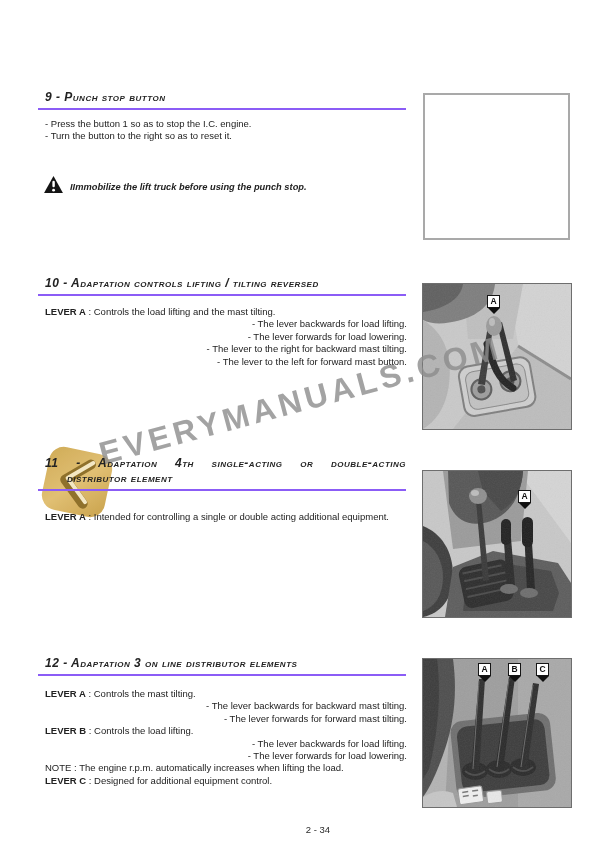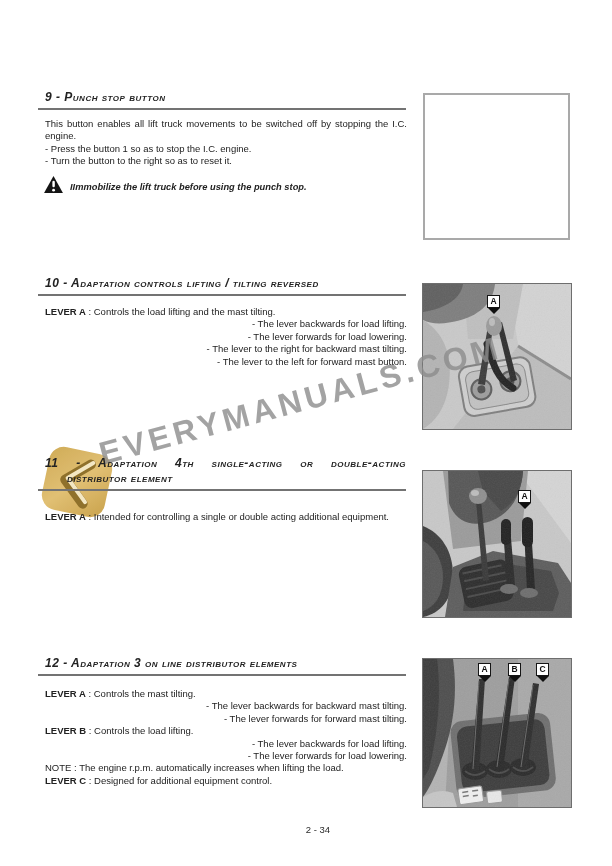--- a/index.html
+++ b/index.html
@@ -4,21 +4,21 @@
 <style>
   html,body{margin:0;padding:0;background:#ffffff;}
   .page{
     position:relative;width:612px;height:866px;background:#ffffff;
     font-family:"Liberation Sans","DejaVu Sans",sans-serif;color:#1c1c1c;
     overflow:hidden;
   }
   
   .sec-heading{
     position:absolute;left:38px;width:368px;z-index:4;
-    border-bottom:2px solid #737373;padding:0 0 3px 7px;box-sizing:border-box;
+    border-bottom:2px solid #8b5cf6;padding:0 0 3px 7px;box-sizing:border-box;
     font-style:italic;font-weight:bold;font-size:12px;line-height:15px;
     font-variant:small-caps;letter-spacing:.5px;color:#222;
   }
   .sec-heading .l1{display:block;text-align:justify;text-align-last:justify;}
   .sec-heading .l2{display:block;padding-left:22px;}
   
   .body-block{position:absolute;left:45px;width:362px;z-index:4;font-size:9.5px;line-height:12.4px;color:#222;}
   .body-block p{margin:0;text-align:justify;}
   .line{white-space:nowrap;}
   .line.ind{padding-left:30px;text-align:right;}
@@ -63,21 +63,20 @@
       <path d="M47 13 L25 33 L47 53" stroke="#f3e6c0" stroke-width="4" fill="none" stroke-linecap="round" stroke-linejoin="round"></path>
     </svg>
   </div>
 
   <div class="watermark-text">EVERYMANUALS.COM</div>
 
   <div class="sec-heading" style="top:90px">
     <span>9 - Punch stop button</span>
   </div>
   <div class="body-block" style="top:118px">
-    <p>This button enables all lift truck movements to be switched off by stopping the I.C. engine.</p>
     <div class="line">- Press the button 1 so as to stop the I.C. engine.</div>
     <div class="line">- Turn the button to the right so as to reset it.</div>
   </div>
   <div class="warning-row">
     <svg class="warn-icon" viewBox="0 0 20 18">
       <path d="M10 0 L20 18 H0 Z" fill="#141414"></path>
       <rect x="8.8" y="5" width="2.6" height="7" rx="1.3" fill="#ffffff"></rect>
       <circle cx="10.1" cy="15" r="1.5" fill="#ffffff"></circle>
     </svg>
     <span class="warn-text">IImmobilize the lift truck before using the punch stop.</span>

